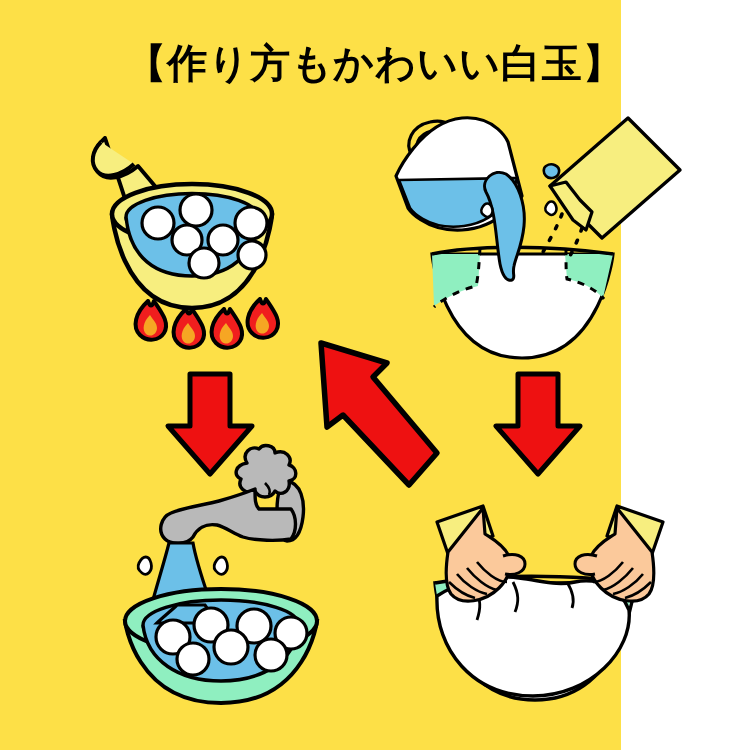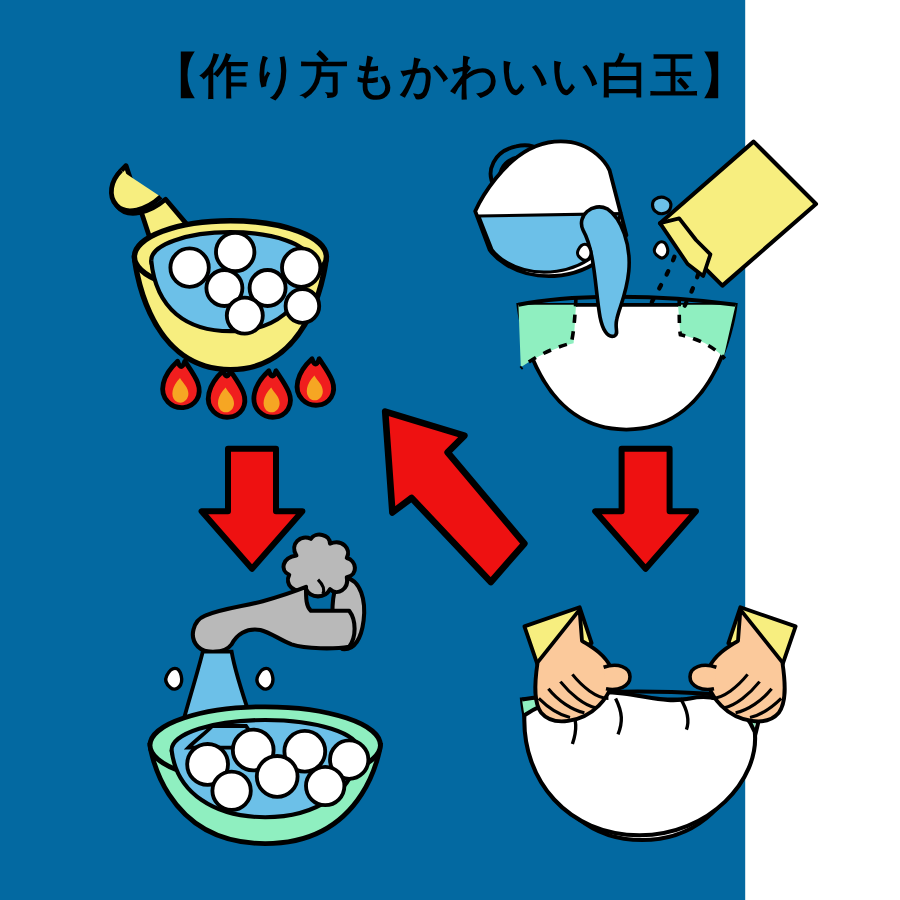--- a/index.html
+++ b/index.html
@@ -11,21 +11,21 @@
   body {
     width: 750px;
     height: 750px;
     overflow: hidden;
     font-family: "DejaVu Sans", "Liberation Sans", sans-serif;
   }
   #page {
     position: relative;
     width: 621px;
     height: 750px;
-    background: #0369a1;
+    background: #fde047;
   }
   #title {
     position: absolute;
     left: 0;
     top: 36px;
     width: 750px;
     text-align: center;
     font-family: "DejaVu Sans", "Liberation Sans", sans-serif;
     font-size: 40px;
     font-weight: 700;

